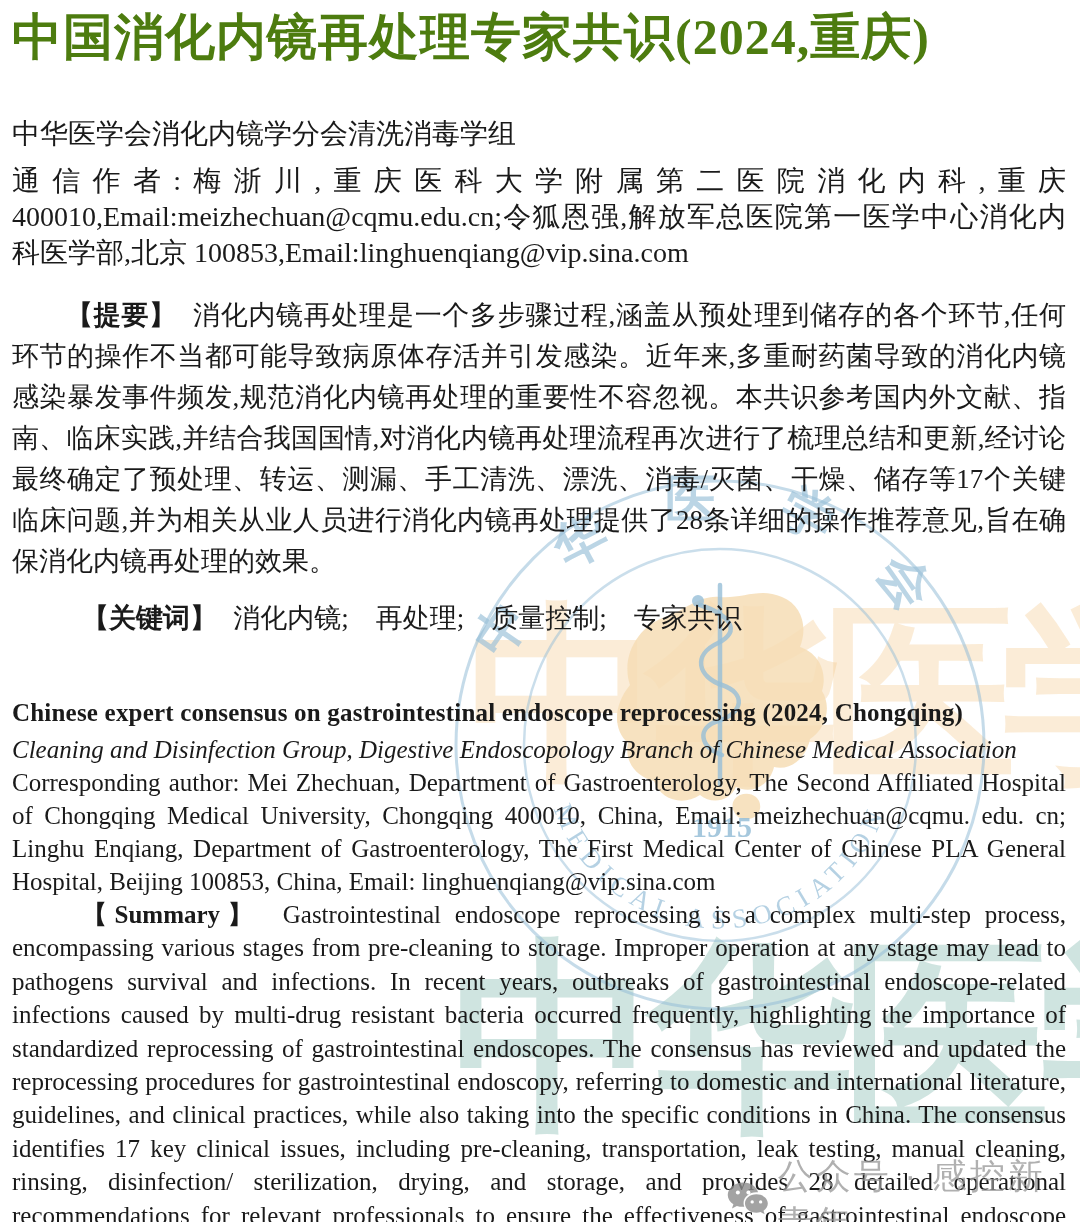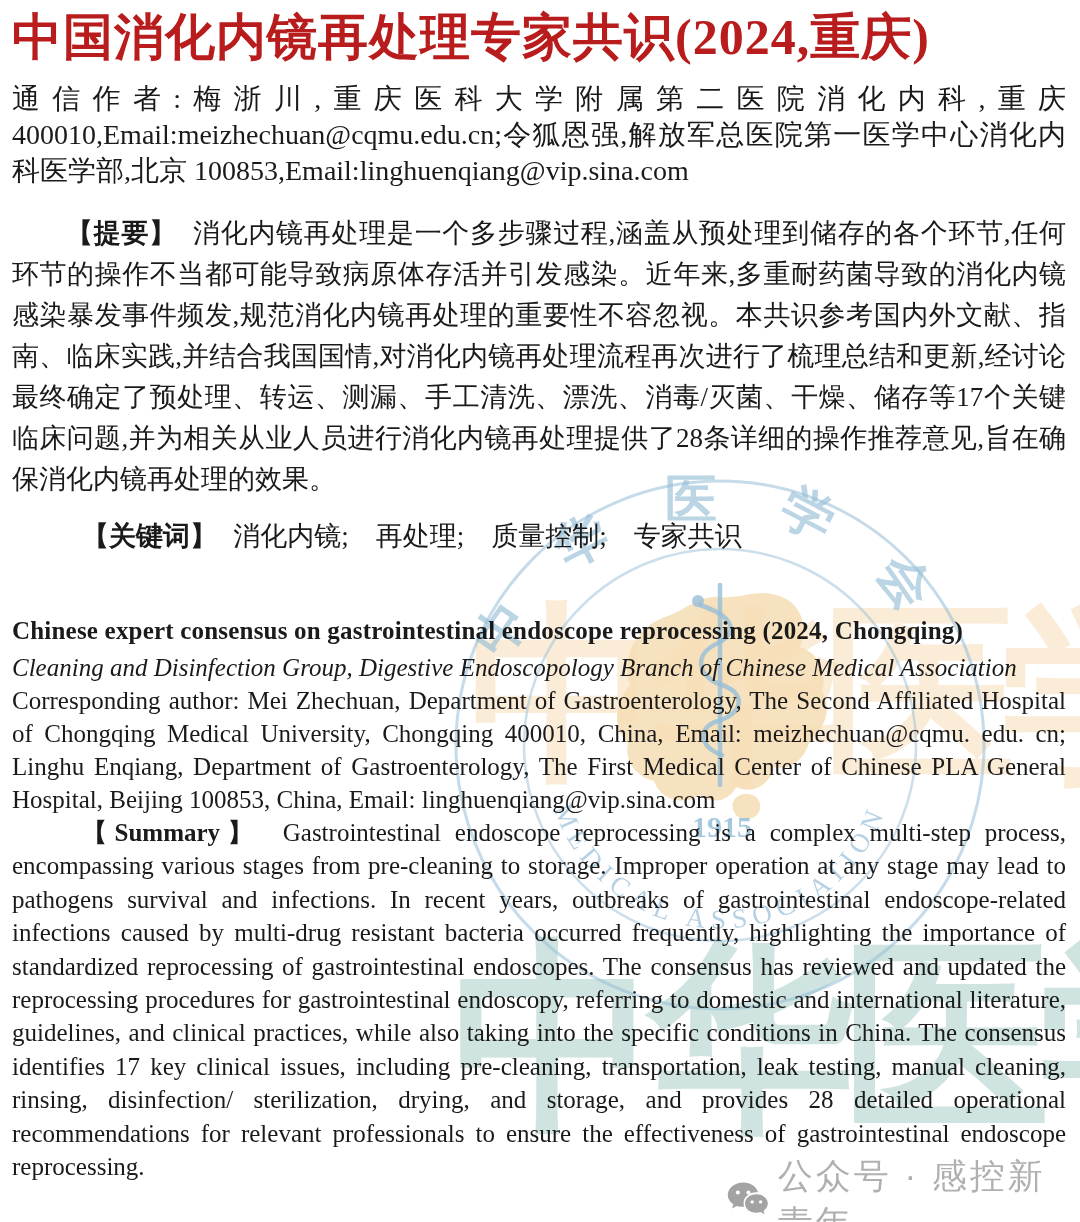--- a/index.html
+++ b/index.html
@@ -13,21 +13,21 @@
     color:#1a1a1a;
   }
   .content{position:relative;z-index:3;padding:0 14px 0 12px;}
 
   h1.title-cn{
     margin:4px 0 0 0;
     font-size:50px;
     font-weight:bold;
     letter-spacing:1px;
     white-space:nowrap;
-    color:#b91c1c;
+    color:#4d7c0f;
   }
   p.affil-cn{
     margin:44px 0 0 0;
     font-size:28px;
   }
   p.corr-cn{
     margin:10px 0 4px 0;
     font-size:28px;
     line-height:36px;
     text-align:justify;
@@ -152,20 +152,21 @@
       <text font-size="27" fill="rgba(150,190,215,0.70)" letter-spacing="7" font-family="Liberation Serif, serif">
         <textPath href="#arcBottom" startOffset="50%" text-anchor="middle">MEDICAL ASSOCIATION</textPath>
       </text>
     </svg>
   </div>
 
   <div class="content">
 
     <h1 class="title-cn">中国消化内镜再处理专家共识(2024,重庆)</h1>
 
+    <p class="affil-cn">中华医学会消化内镜学分会清洗消毒学组</p>
 
     <p class="corr-cn">通信作者:梅浙川,重庆医科大学附属第二医院消化内科,重庆 400010,Email:meizhechuan@cqmu.edu.cn;令狐恩强,解放军总医院第一医学中心消化内科医学部,北京 100853,Email:linghuenqiang@vip.sina.com</p>
 
     <p class="abstract-cn"><span class="cn-label">【提要】</span><span>消化内镜再处理是一个多步骤过程,涵盖从预处理到储存的各个环节,任何环节的操作不当都可能导致病原体存活并引发感染。近年来,多重耐药菌导致的消化内镜感染暴发事件频发,规范消化内镜再处理的重要性不容忽视。本共识参考国内外文献、指南、临床实践,并结合我国国情,对消化内镜再处理流程再次进行了梳理总结和更新,经讨论最终确定了预处理、转运、测漏、手工清洗、漂洗、消毒/灭菌、干燥、储存等17个关键临床问题,并为相关从业人员进行消化内镜再处理提供了28条详细的操作推荐意见,旨在确保消化内镜再处理的效果。</span></p>
 
     <p class="kw-cn"><span class="cn-label">【关键词】</span><span>消化内镜;　再处理;　质量控制;　专家共识</span></p>
 
     <h2 class="title-en">Chinese expert consensus on gastrointestinal endoscope reprocessing (2024, Chongqing)</h2>
 
     <p class="authors-en">Cleaning and Disinfection Group, Digestive Endoscopology Branch of Chinese Medical Association</p>

